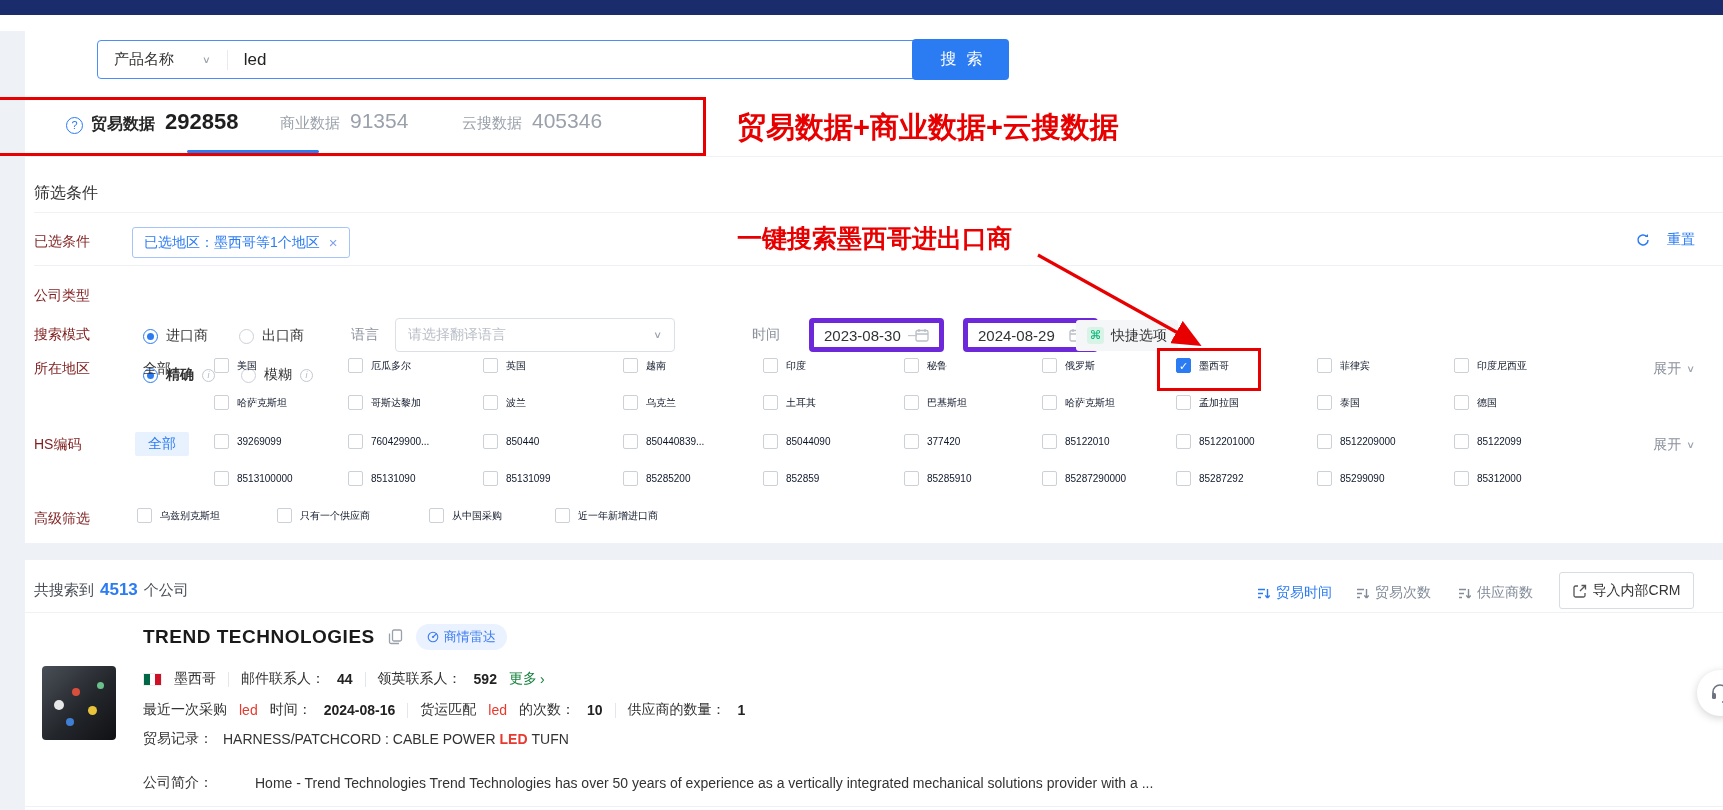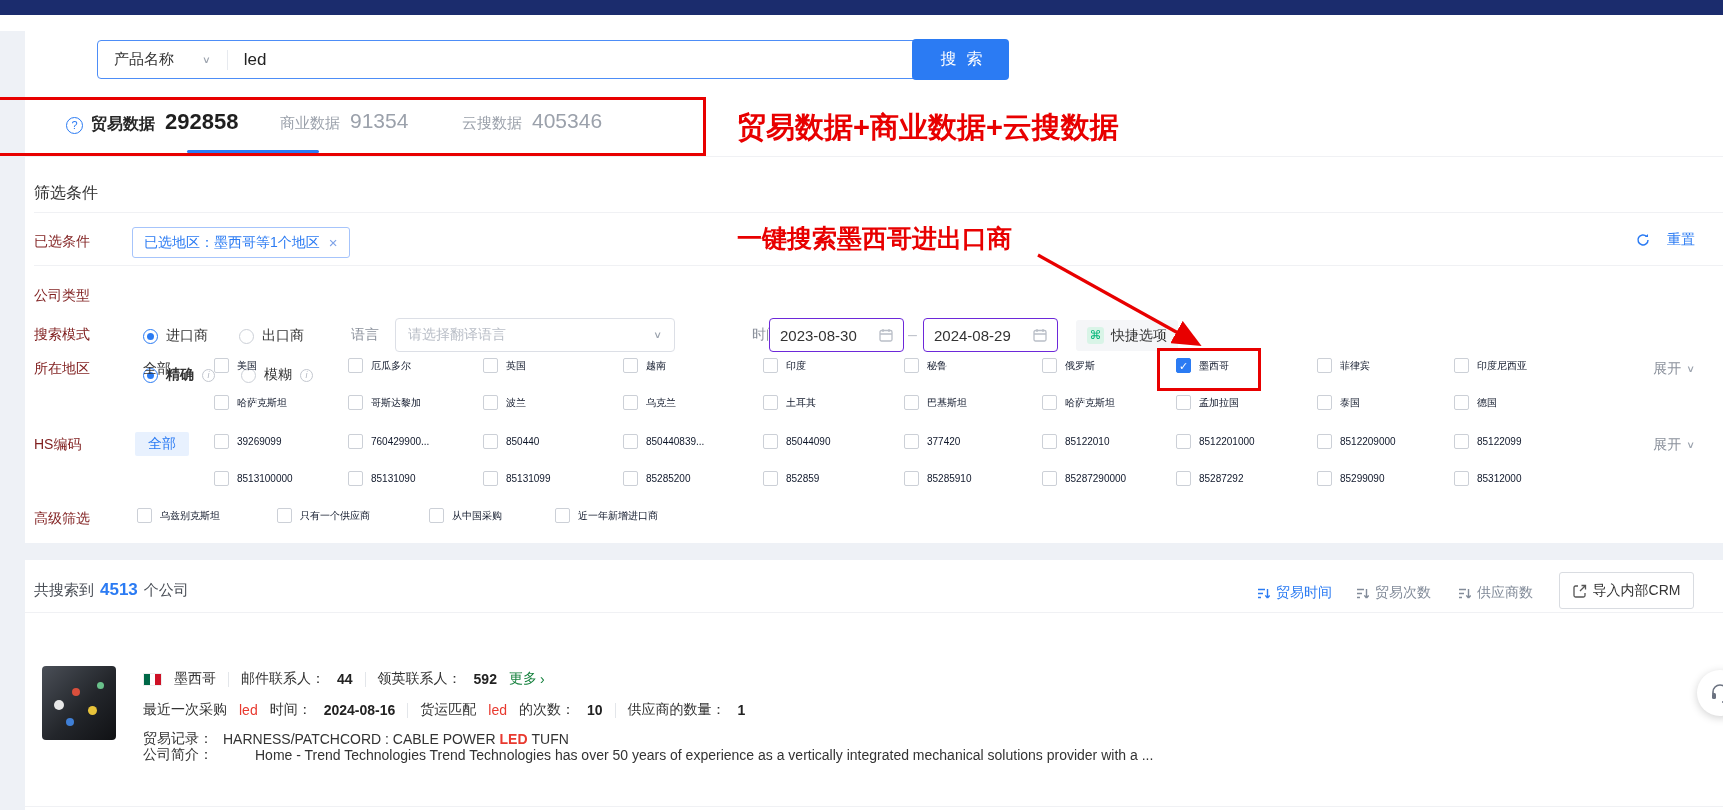--- a/index.html
+++ b/index.html
@@ -57,22 +57,22 @@
   .radio.on::after { content:""; display:block; width:7px; height:7px; border-radius:50%; background:#2b7bf3; margin:3px; }
   .rtext { font-size:14px; color:#333; }
   .rtext.b { font-weight:bold; }
   .info { width:13px; height:13px; border:1px solid #c3c7cf; border-radius:50%; color:#b3b8c2;
           font-size:9px; line-height:11px; text-align:center; font-style:italic; }
   .inlabel { position:absolute; top:2px; color:#8b919c; font-size:14px; }
   .selectbox { position:absolute; left:370px; top:-6px; width:280px; height:34px; border:1px solid #dcdfe6;
                border-radius:4px; display:flex; align-items:center; justify-content:space-between;
                padding:0 12px; cursor:pointer; background:#fff; }
   .placeholder { color:#b9bec7; font-size:14px; }
-  .datebox { position:absolute; top:-6px; width:135px; height:34px; border:1px solid #6d28d9; border-radius:4px;
-             display:flex; align-items:center; justify-content:space-between; padding:0 10px; background:#fff; cursor:pointer; }
+  .datebox { position:absolute; top:-6px; width:135px; height:34px; border:5px solid #6d28d9; border-radius:4px;
+             display:flex; align-items:center; justify-content:space-between; padding:0 10px; background:#fff; cursor:pointer;margin-left:40px; }
   .dateval { font-size:15px; color:#333; }
   .ddash { position:absolute; left:883px; top:2px; color:#c0c4cc; }
   .quickbtn { position:absolute; left:1051px; top:-4px; height:31px; background:#f5f6f8; border:none;
               border-radius:3px; display:flex; align-items:center; gap:7px; padding:0 11px; cursor:pointer; }
   .cmdico { width:17px; height:17px; background:#d9f4e7; color:#00b578; border-radius:3px;
             font-size:12px; line-height:17px; text-align:center; }
   .quickbtn .qt { font-size:14px; color:#333; }
 
   .alltxt { position:absolute; left:118px; top:2px; font-size:14px; color:#333; cursor:pointer; }
   .allchip { position:absolute; left:110px; top:-2px; background:#e8f1fe; color:#2b7bf3; font-size:14px;
@@ -476,20 +476,35 @@
   <div class="hdiv" style="top:52px"></div>
 
   <div class="thumb">
     <i style="left:12px;top:34px;width:10px;height:10px;background:#e8e8e8"></i>
     <i style="left:30px;top:22px;width:8px;height:8px;background:#d94f3c"></i>
     <i style="left:46px;top:40px;width:9px;height:9px;background:#e8c33a"></i>
     <i style="left:24px;top:52px;width:8px;height:8px;background:#3f7fd6"></i>
     <i style="left:55px;top:16px;width:7px;height:7px;background:#69c08a"></i>
   </div>
 
+  <div class="namerow">
+    <span class="cname">TREND TECHNOLOGIES</span>
+    <svg width="15" height="16" viewBox="0 0 15 16" style="cursor:pointer">
+      <rect x="4.5" y="1" width="9" height="11" rx="1.5" fill="none" stroke="#9aa1ab" stroke-width="1.3"></rect>
+      <path d="M11 14.5H3A1.5 1.5 0 0 1 1.5 13V4.5" fill="none" stroke="#9aa1ab" stroke-width="1.3"></path>
+    </svg>
+    <span class="badge">
+      <svg width="12" height="12" viewBox="0 0 12 12">
+        <circle cx="6" cy="6" r="4.8" fill="none" stroke="#3a7af0" stroke-width="1.1"></circle>
+        <path d="M6 6L9.4 2.8" stroke="#3a7af0" stroke-width="1.1"></path>
+        <circle cx="6" cy="6" r="1.1" fill="#3a7af0"></circle>
+      </svg>
+      <span>商情雷达</span>
+    </span>
+  </div>
 
   <div class="inforow" style="top:110px">
     <span class="flag">
         <b class="g"></b>
         <b class="w"></b>
         <b class="r"></b>
       </span>
     <span>墨西哥</span>
     <span class="vd"></span>
     <span>邮件联系人：</span>
@@ -519,21 +534,21 @@
   </div>
 
   <div class="inforow" style="top:170px; gap:4px">
     <span>贸易记录：</span>
     <span class="gap2"></span>
     <span>HARNESS/PATCHCORD : CABLE POWER</span>
     <span class="kw" style="font-weight:bold">LED</span>
     <span>TUFN</span>
   </div>
 
-  <div class="inforow" style="top:186px; gap:20px">
+  <div class="inforow" style="top:214px; gap:20px">
     <span>公司简介：</span>
     <span class="gap2"></span>
     <span>Home - Trend Technologies Trend Technologies has over 50 years of experience as a vertically integrated mechanical solutions provider with a ...</span>
   </div>
 
   <div class="hdiv" style="top:246px"></div>
 </div>
 
 <div class="floatbtn">
   <svg width="22" height="22" viewBox="0 0 22 22">

